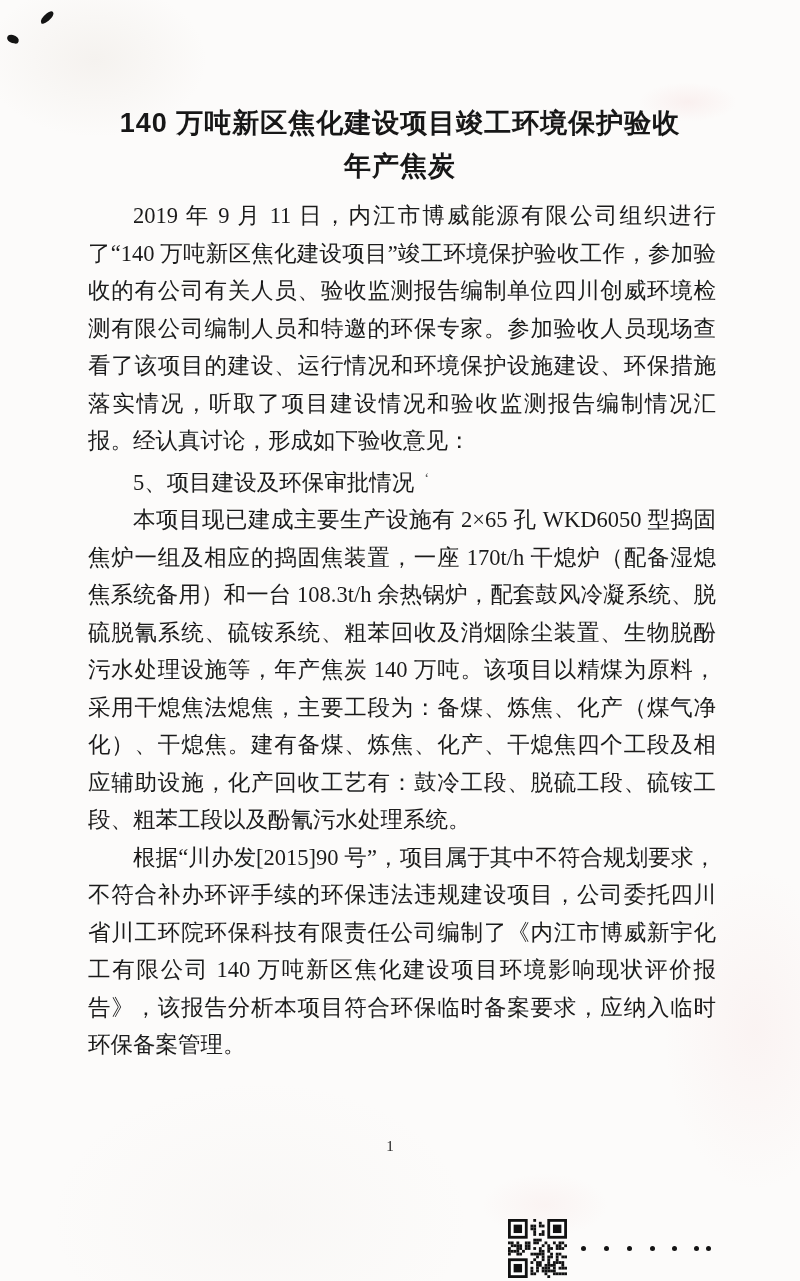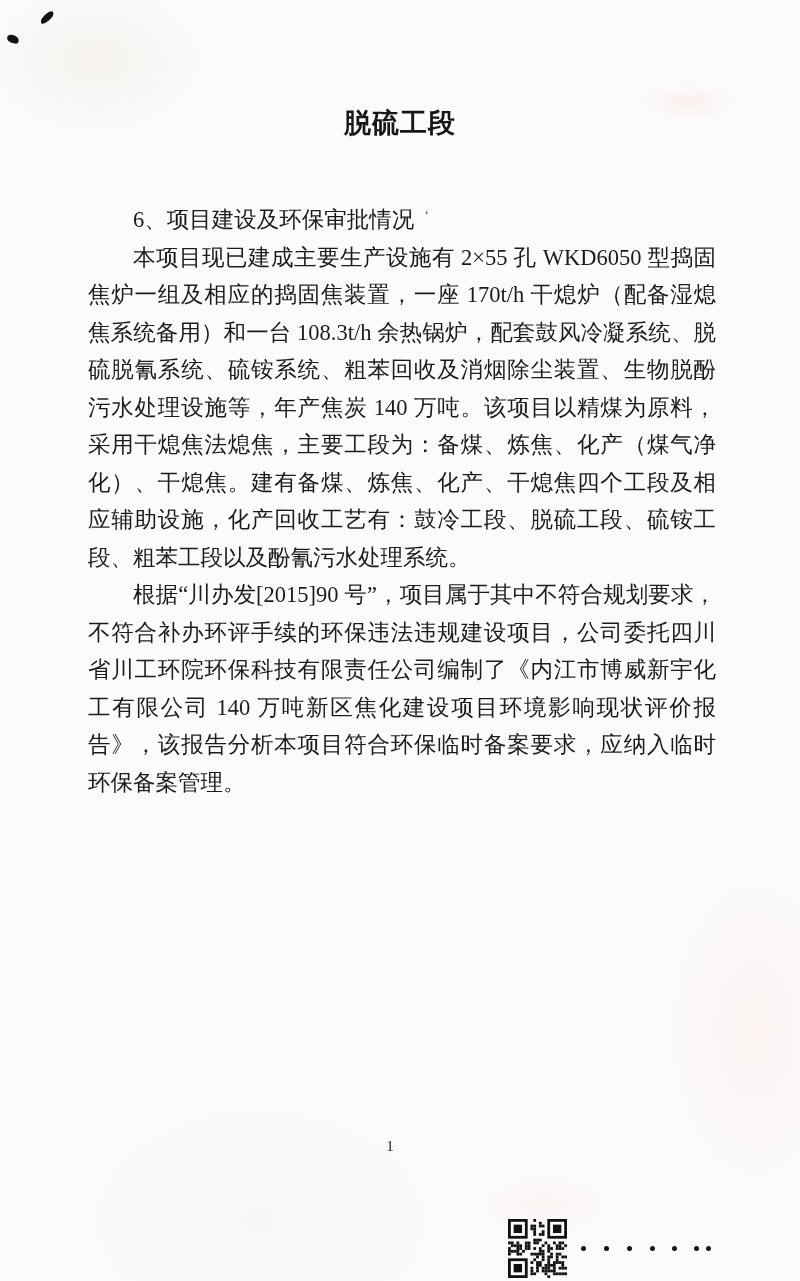--- a/index.html
+++ b/index.html
@@ -51,26 +51,28 @@
 </style>
 </head>
 <body>
 
 <div class="page">
 
   <div class="ink-mark mark1"></div>
   <div class="ink-mark mark2"></div>
 
   <div class="titles">
-    <h1>脱硫工段</h1>
+    <h1>140 万吨新区焦化建设项目竣工环境保护验收</h1>
+    <h1>年产焦炭</h1>
   </div>
 
   <div class="content">
-    <p><span>6、项目建设及环保审批情况</span><span class="stray">ʻ</span></p>
-    <p>本项目现已建成主要生产设施有 2×55 孔 WKD6050 型捣固焦炉一组及相应的捣固焦装置，一座 170t/h 干熄炉（配备湿熄焦系统备用）和一台 108.3t/h 余热锅炉，配套鼓风冷凝系统、脱硫脱氰系统、硫铵系统、粗苯回收及消烟除尘装置、生物脱酚污水处理设施等，年产焦炭 140 万吨。该项目以精煤为原料，采用干熄焦法熄焦，主要工段为：备煤、炼焦、化产（煤气净化）、干熄焦。建有备煤、炼焦、化产、干熄焦四个工段及相应辅助设施，化产回收工艺有：鼓冷工段、脱硫工段、硫铵工段、粗苯工段以及酚氰污水处理系统。</p>
+    <p>2019 年 9 月 11 日，内江市博威能源有限公司组织进行了“140 万吨新区焦化建设项目”竣工环境保护验收工作，参加验收的有公司有关人员、验收监测报告编制单位四川创威环境检测有限公司编制人员和特邀的环保专家。参加验收人员现场查看了该项目的建设、运行情况和环境保护设施建设、环保措施落实情况，听取了项目建设情况和验收监测报告编制情况汇报。经认真讨论，形成如下验收意见：</p>
+    <p><span>5、项目建设及环保审批情况</span><span class="stray">ʻ</span></p>
+    <p>本项目现已建成主要生产设施有 2×65 孔 WKD6050 型捣固焦炉一组及相应的捣固焦装置，一座 170t/h 干熄炉（配备湿熄焦系统备用）和一台 108.3t/h 余热锅炉，配套鼓风冷凝系统、脱硫脱氰系统、硫铵系统、粗苯回收及消烟除尘装置、生物脱酚污水处理设施等，年产焦炭 140 万吨。该项目以精煤为原料，采用干熄焦法熄焦，主要工段为：备煤、炼焦、化产（煤气净化）、干熄焦。建有备煤、炼焦、化产、干熄焦四个工段及相应辅助设施，化产回收工艺有：鼓冷工段、脱硫工段、硫铵工段、粗苯工段以及酚氰污水处理系统。</p>
     <p>根据“川办发[2015]90 号”，项目属于其中不符合规划要求，不符合补办环评手续的环保违法违规建设项目，公司委托四川省川工环院环保科技有限责任公司编制了《内江市博威新宇化工有限公司 140 万吨新区焦化建设项目环境影响现状评价报告》，该报告分析本项目符合环保临时备案要求，应纳入临时环保备案管理。</p>
   </div>
 
   <div class="page-number">1</div>
 
   <svg id="qr" class="qr" viewBox="0 0 59 59">
       <rect x="25.29" y="0.00" width="2.81" height="2.81" fill="#111"></rect>
       <rect x="30.90" y="2.81" width="2.81" height="2.81" fill="#111"></rect>
       <rect x="22.48" y="5.62" width="2.81" height="2.81" fill="#111"></rect>
       <rect x="25.29" y="5.62" width="2.81" height="2.81" fill="#111"></rect>

